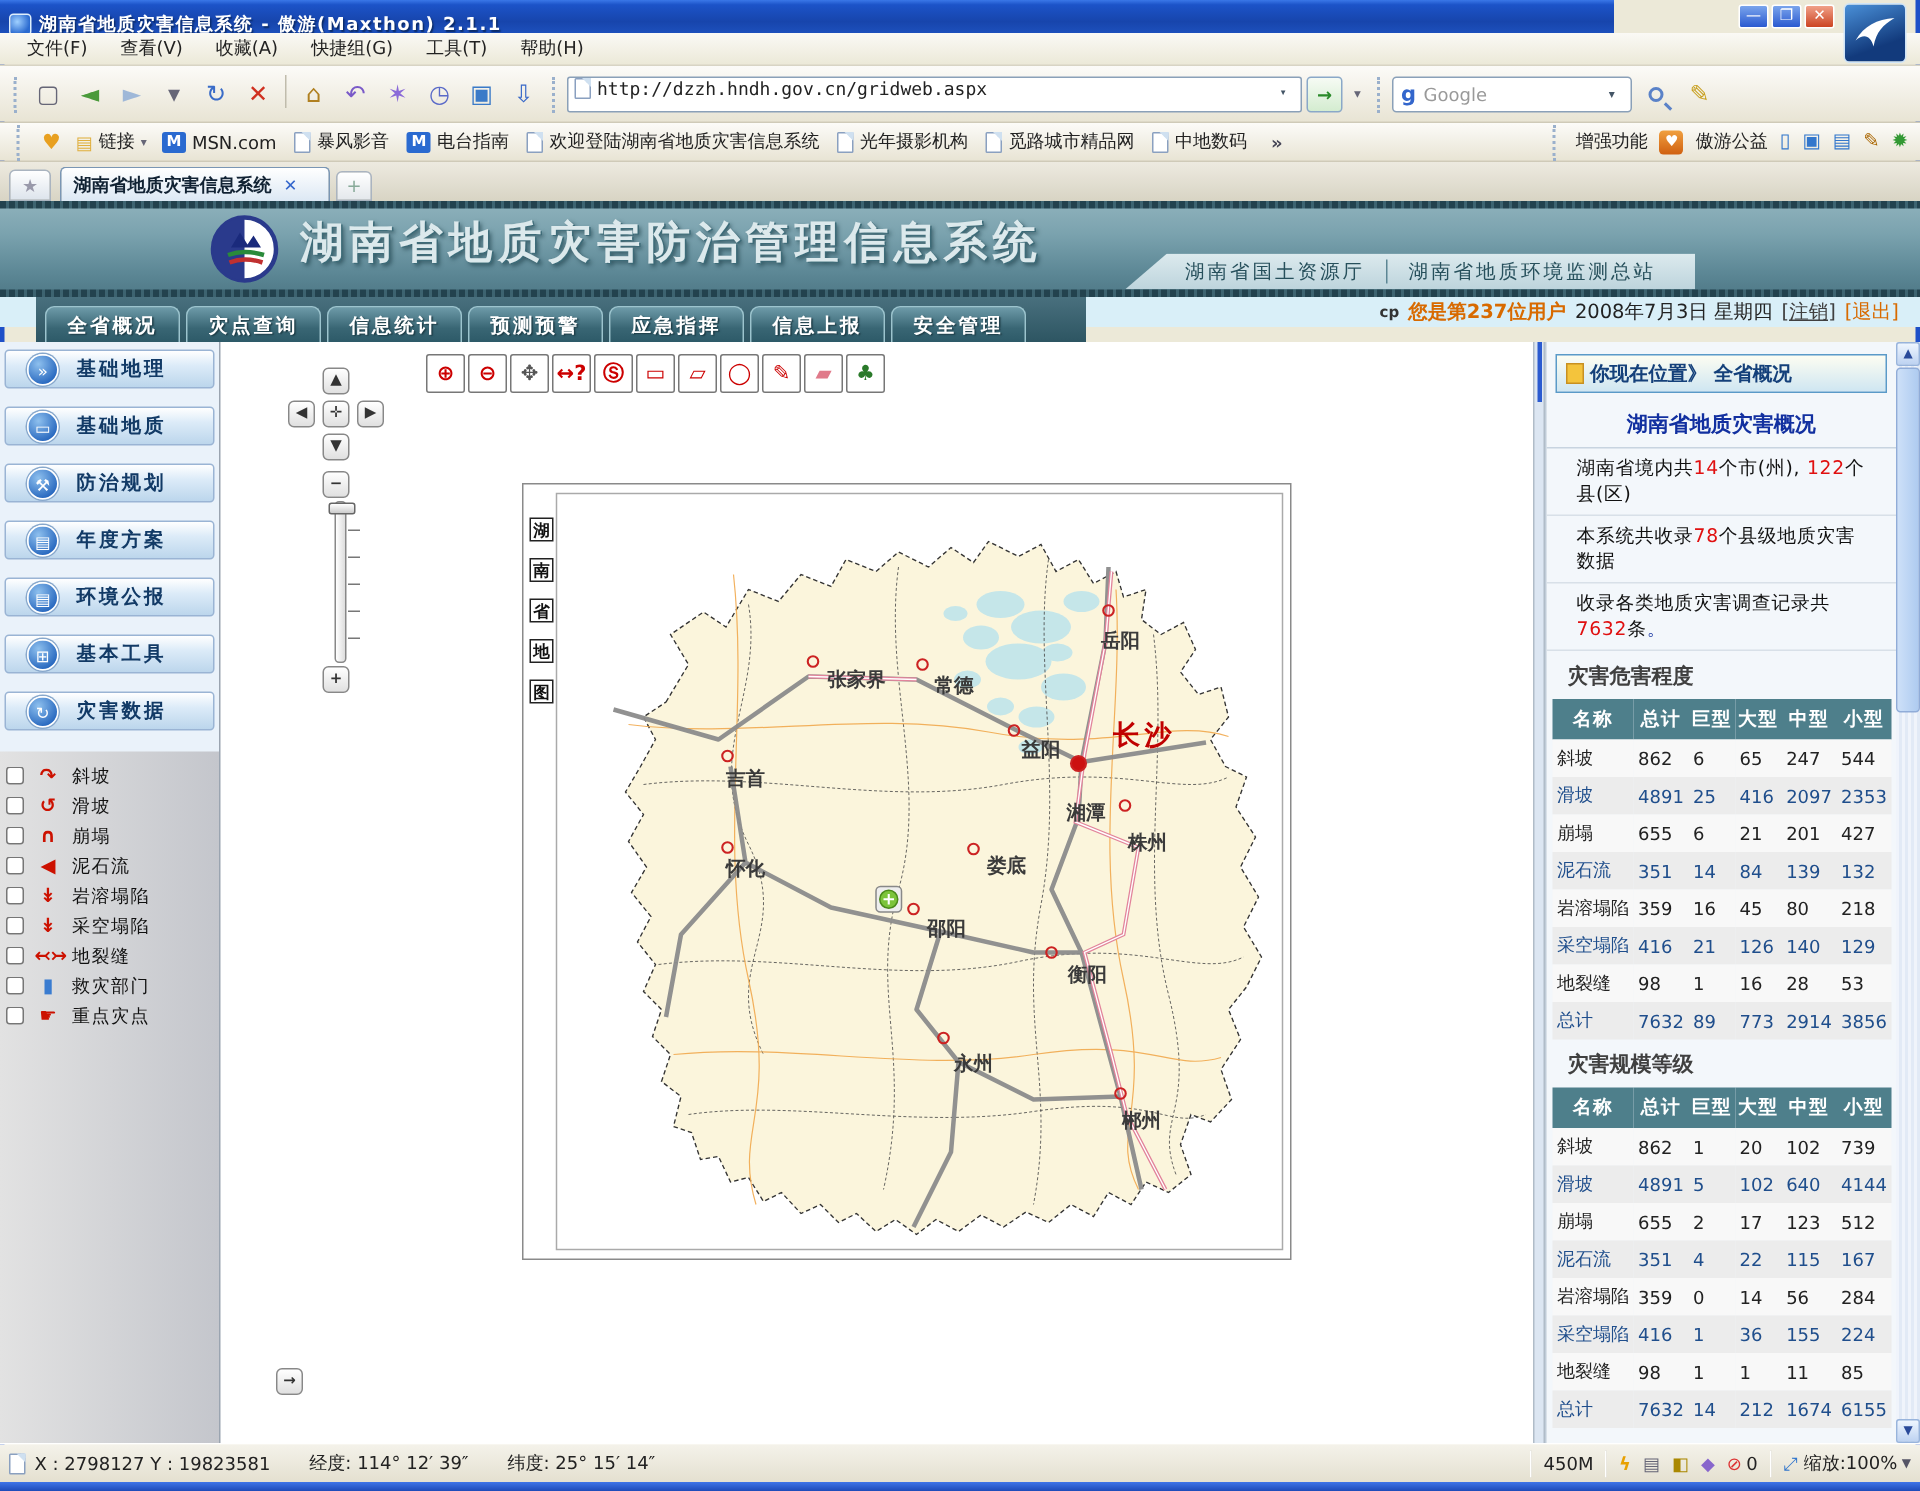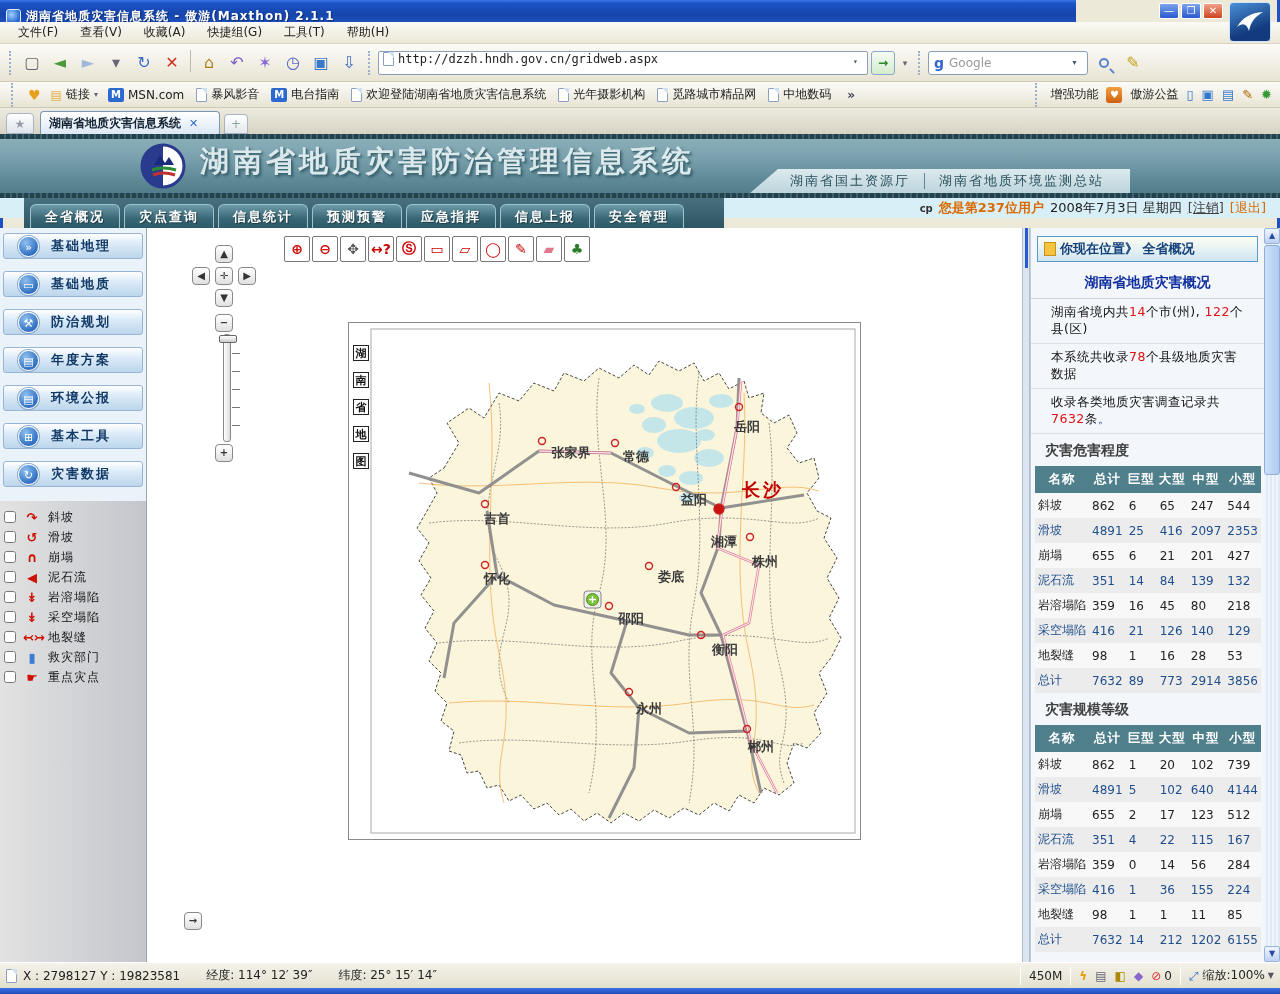--- a/index.html
+++ b/index.html
@@ -715,21 +715,21 @@
               <td class="num">1</td>
               <td class="num">1</td>
               <td class="num">11</td>
               <td class="num">85</td>
             </tr>
             <tr class="bgB navy">
               <td>总计</td>
               <td class="num">7632</td>
               <td class="num">14</td>
               <td class="num">212</td>
-              <td class="num">1202</td>
+              <td class="num">1674</td>
               <td class="num">6155</td>
             </tr>
           </tbody>
         </table>
     </div>
 
     <div id="vscroll">
       <div class="scrbtn" style="top:0;">▲</div>
       <div id="scrthumb"></div>
       <div class="scrbtn" style="bottom:0;">▼</div>

